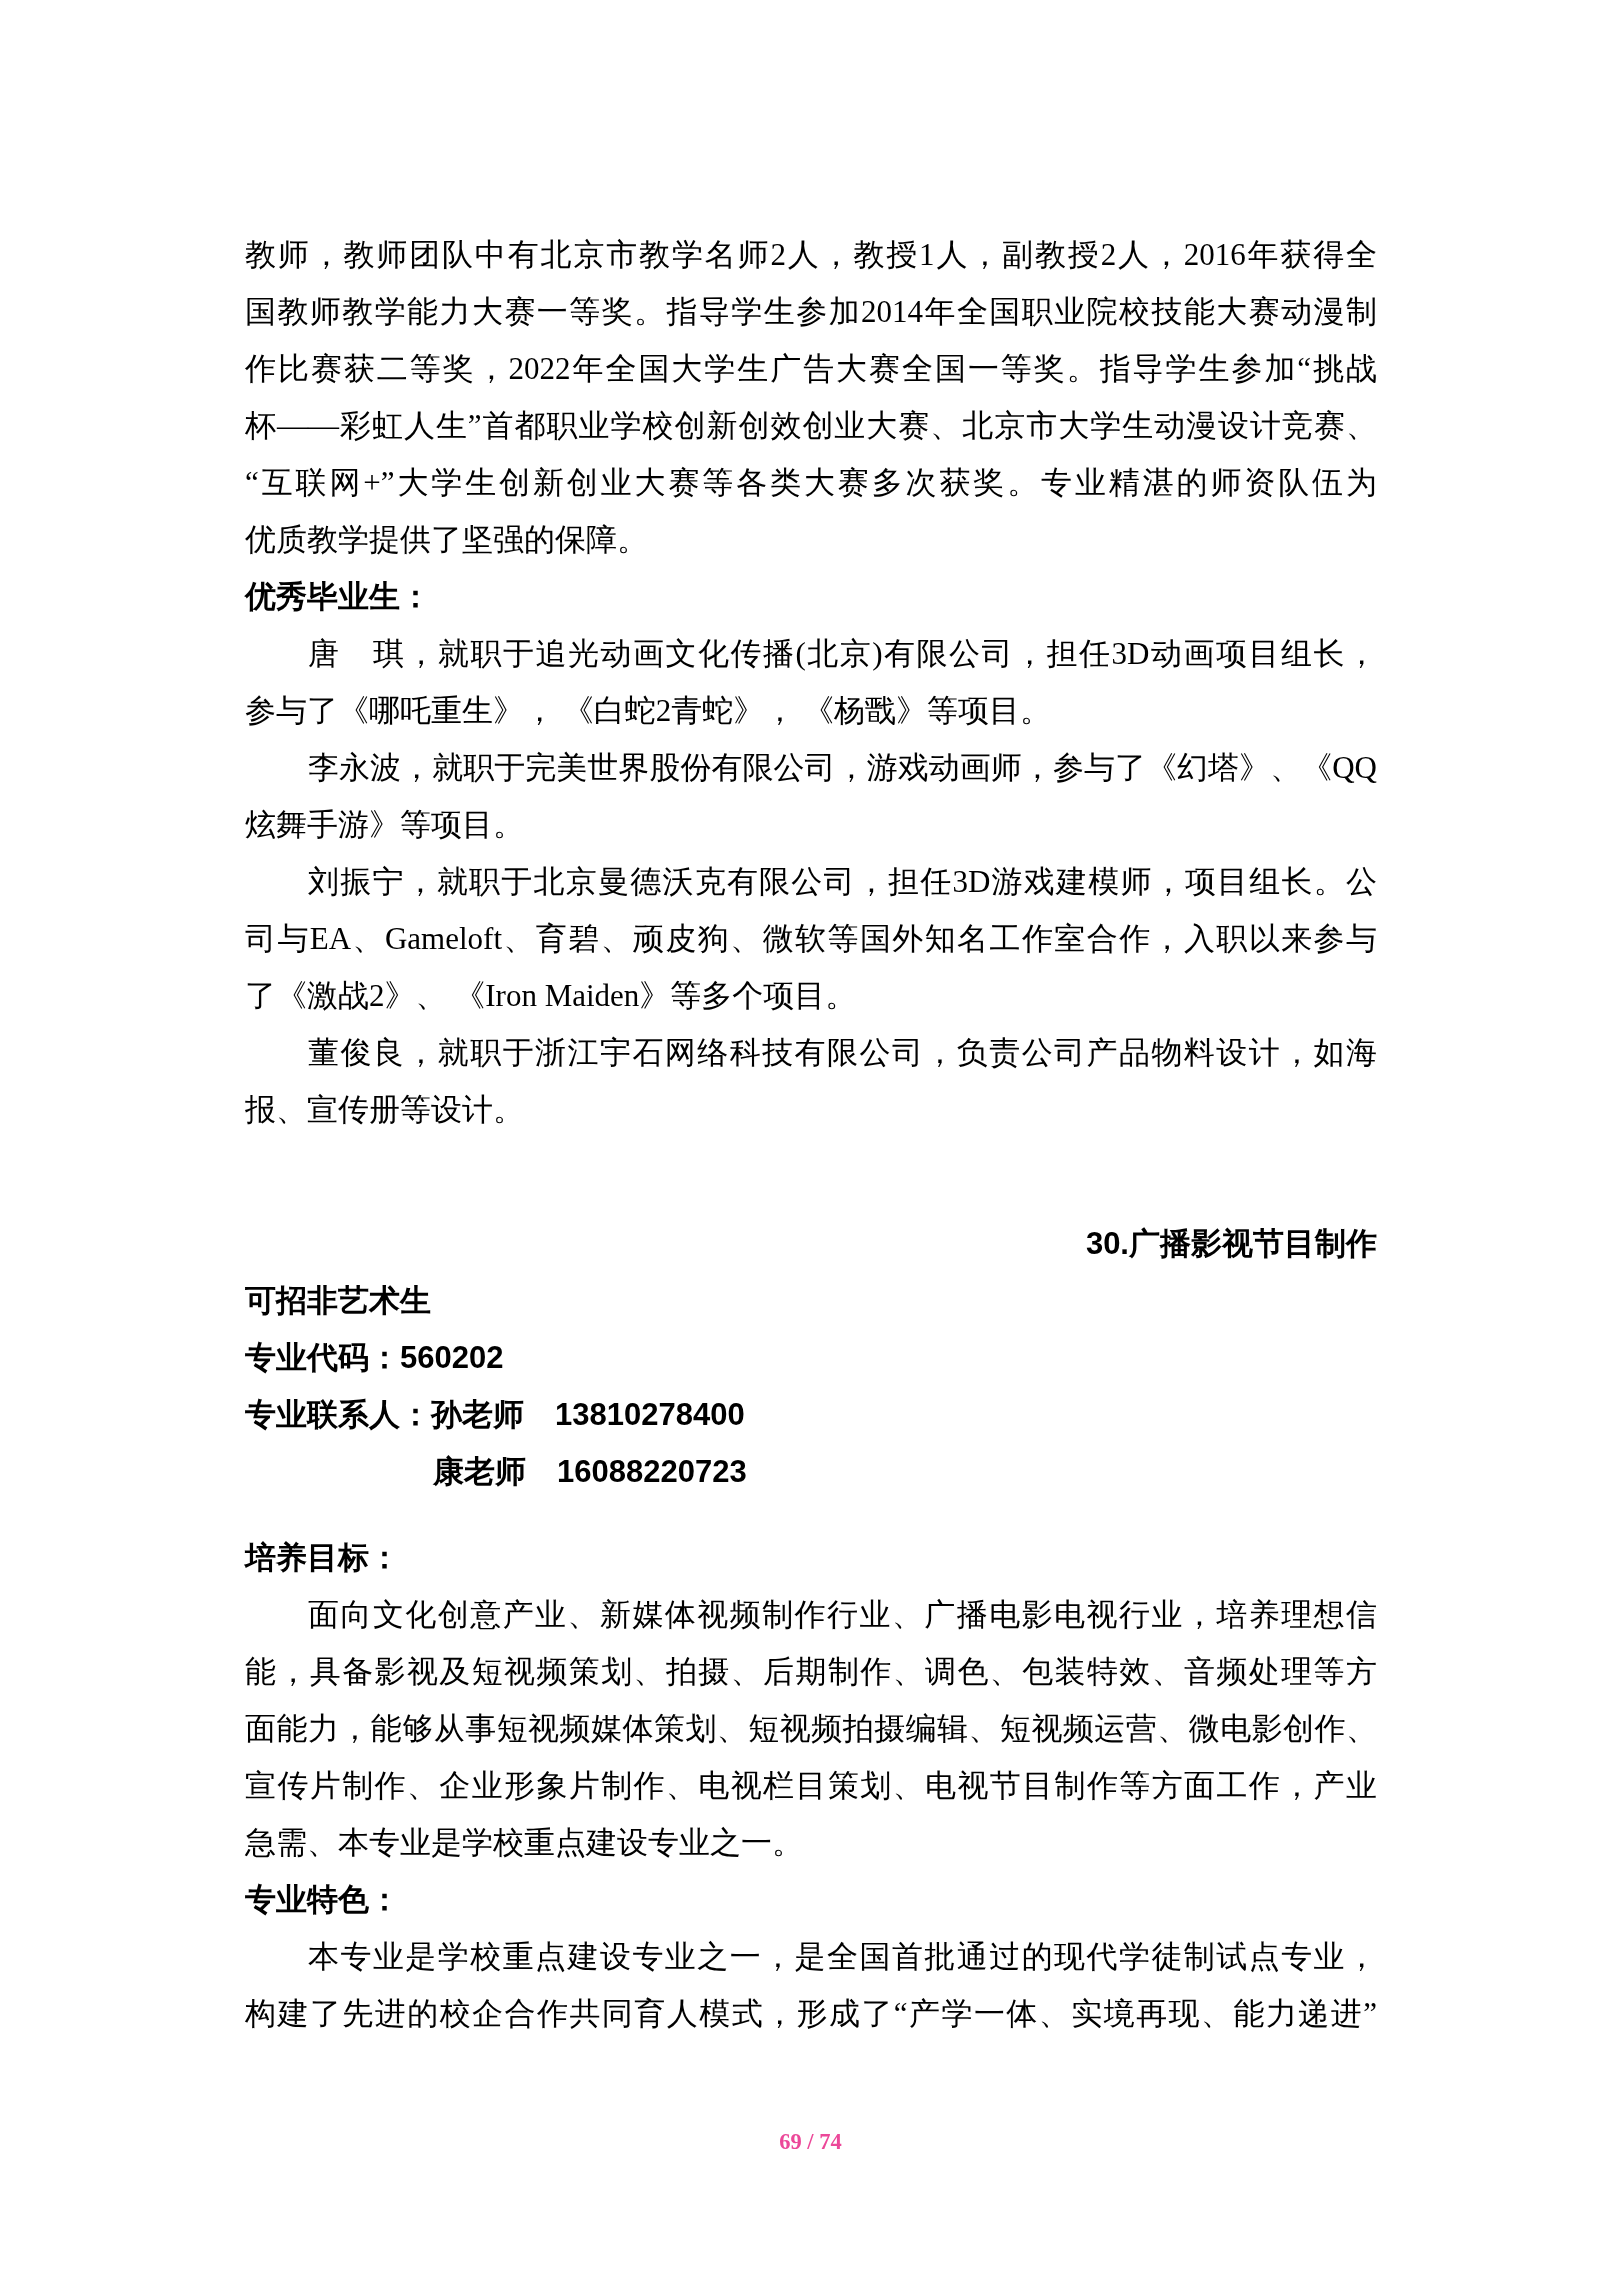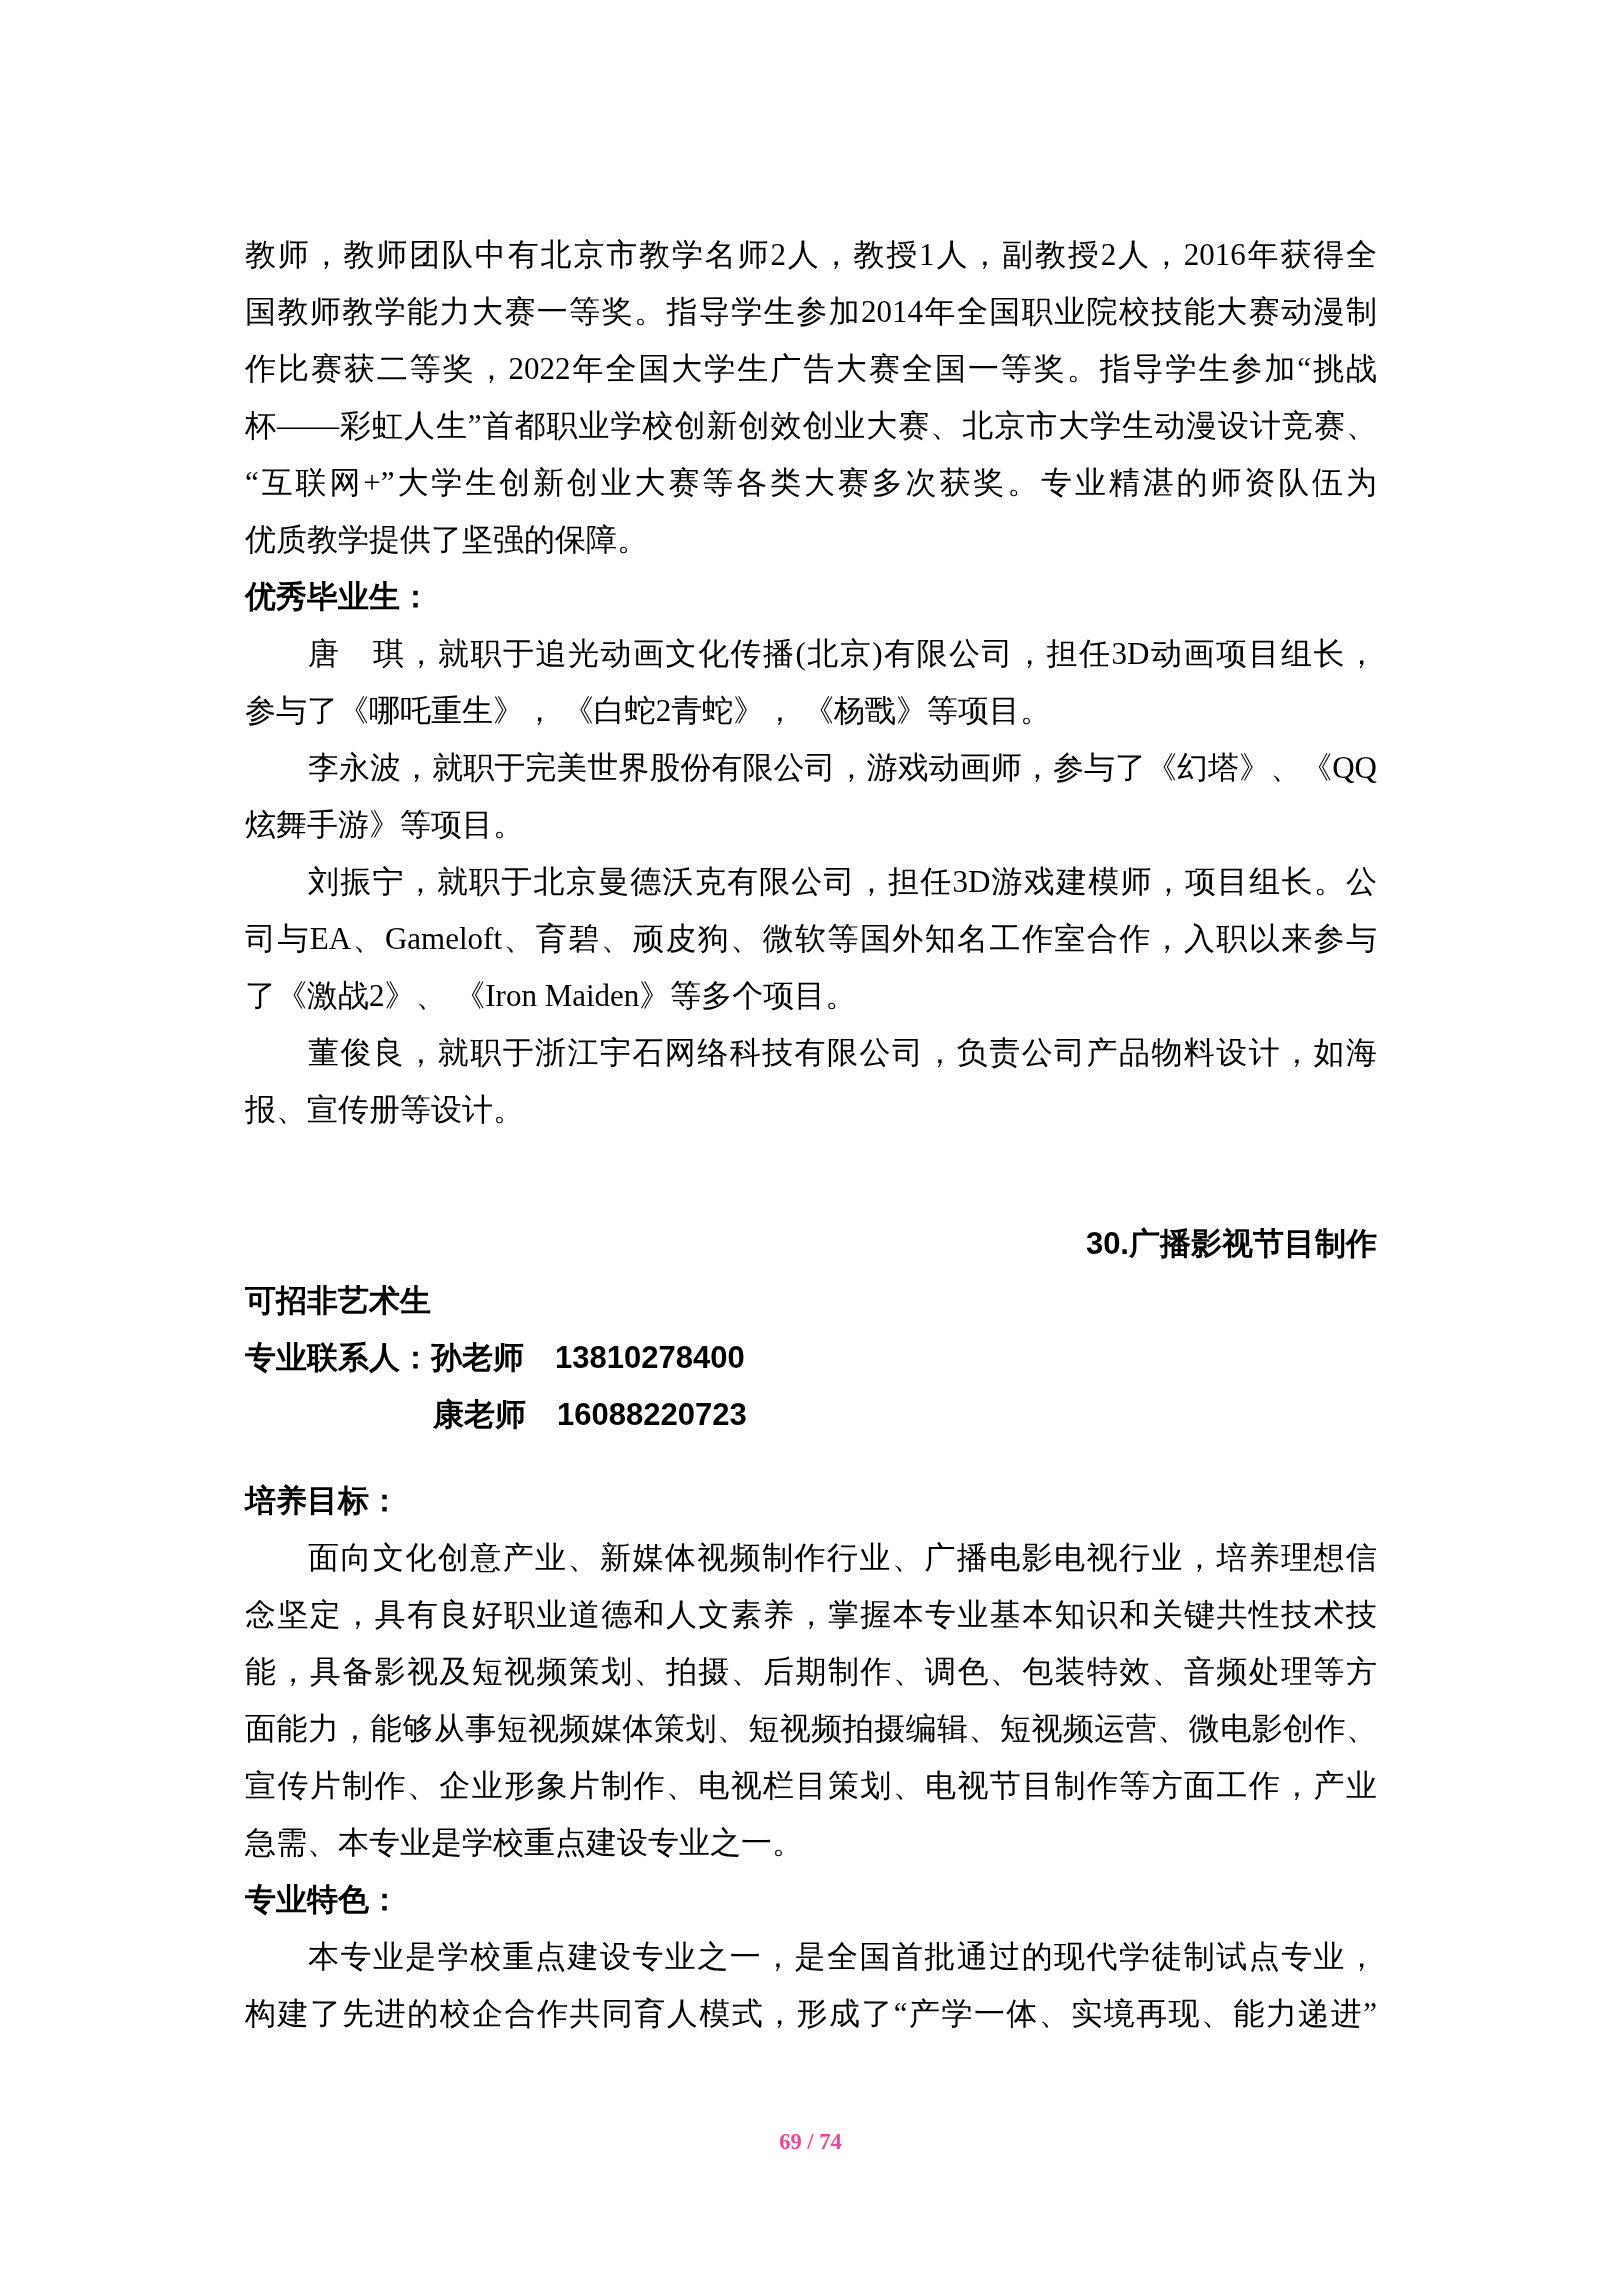--- a/index.html
+++ b/index.html
@@ -79,25 +79,25 @@
     <div class="line">参与了《哪吒重生》， 《白蛇2青蛇》， 《杨戬》等项目。</div>
     <div class="line j ind">李永波，就职于完美世界股份有限公司，游戏动画师，参与了《幻塔》、《QQ</div>
     <div class="line">炫舞手游》等项目。</div>
     <div class="line j ind">刘振宁，就职于北京曼德沃克有限公司，担任3D游戏建模师，项目组长。公</div>
     <div class="line j">司与EA、Gameloft、育碧、顽皮狗、微软等国外知名工作室合作，入职以来参与</div>
     <div class="line">了《激战2》、 《Iron Maiden》等多个项目。</div>
     <div class="line j ind">董俊良，就职于浙江宇石网络科技有限公司，负责公司产品物料设计，如海</div>
     <div class="line">报、宣传册等设计。</div>
     <div class="line b mt1">30.广播影视节目制作</div>
     <div class="line b">可招非艺术生</div>
+    <div class="line b">专业代码：560202</div>
     <div class="line b">专业联系人：孙老师　13810278400</div>
     <div class="line b ind6">康老师　16088220723</div>
     <div class="line b mt2">培养目标：</div>
     <div class="line j ind">面向文化创意产业、新媒体视频制作行业、广播电影电视行业，培养理想信</div>
-    <div class="line j">念坚定，具有良好职业道德和人文素养，掌握本专业基本知识和关键共性技术技</div>
     <div class="line j">能，具备影视及短视频策划、拍摄、后期制作、调色、包装特效、音频处理等方</div>
     <div class="line j">面能力，能够从事短视频媒体策划、短视频拍摄编辑、短视频运营、微电影创作、</div>
     <div class="line j">宣传片制作、企业形象片制作、电视栏目策划、电视节目制作等方面工作，产业</div>
     <div class="line">急需、本专业是学校重点建设专业之一。</div>
     <div class="line b">专业特色：</div>
     <div class="line j ind">本专业是学校重点建设专业之一，是全国首批通过的现代学徒制试点专业，</div>
     <div class="line j">构建了先进的校企合作共同育人模式，形成了“产学一体、实境再现、能力递进”</div>
   </div>
 
   <div class="footer">69 / 74</div>

